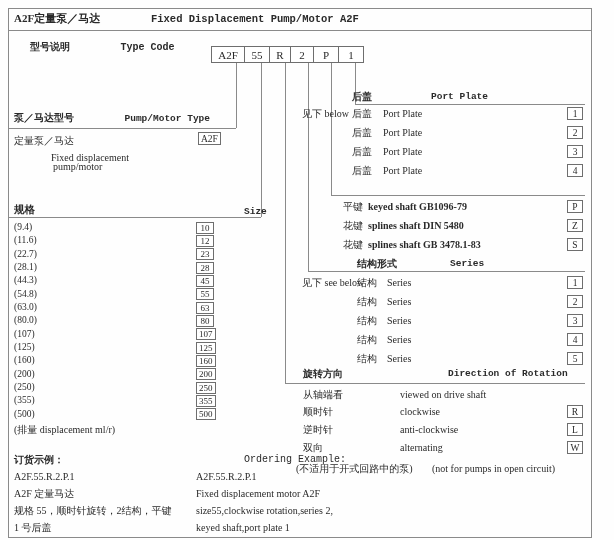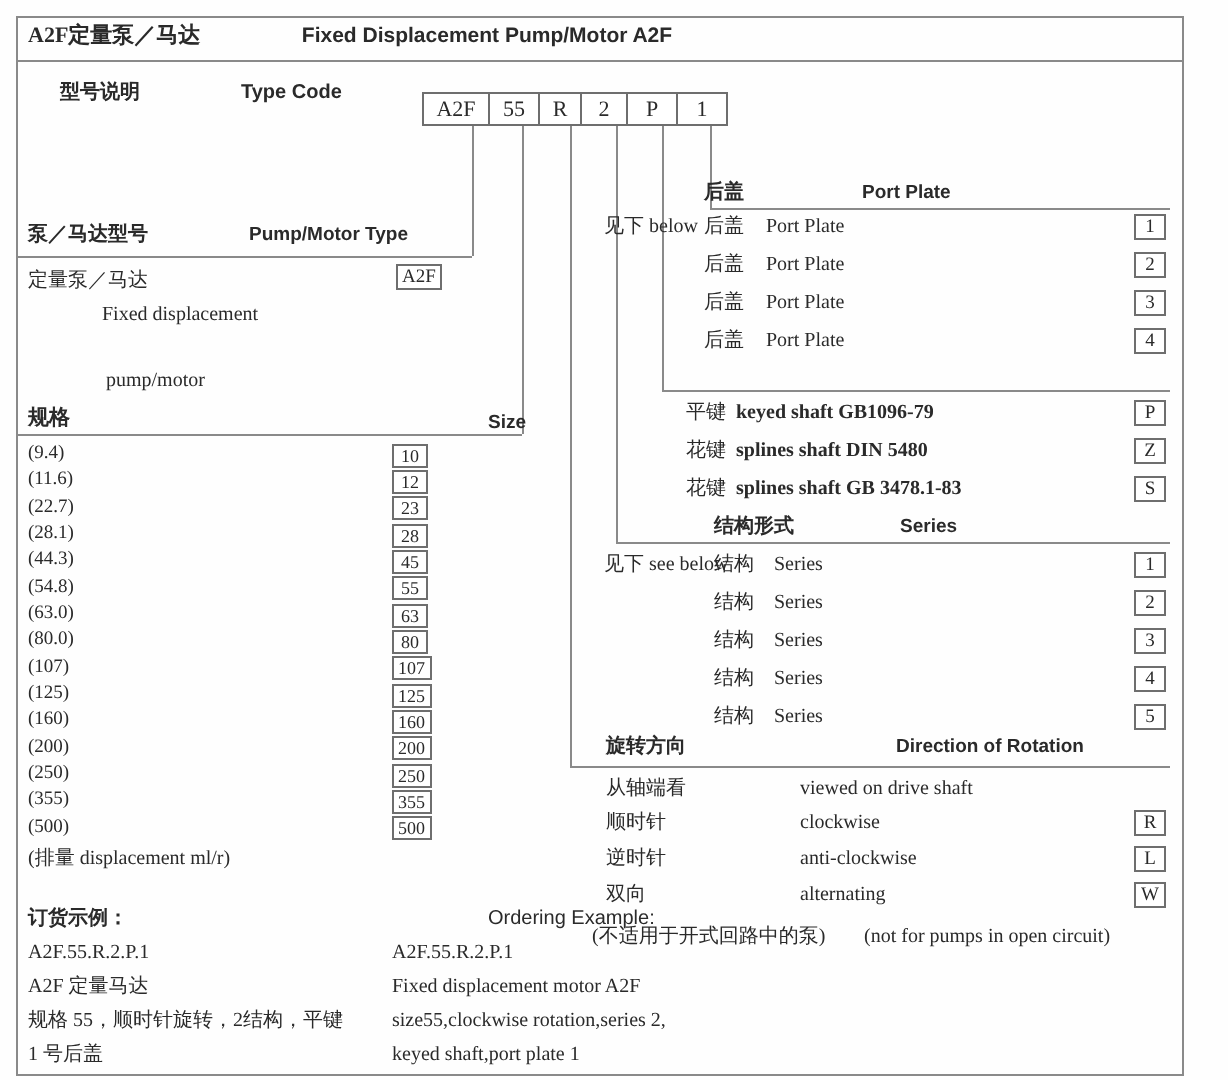--- a/index.html
+++ b/index.html
@@ -6,21 +6,21 @@
   .stage{
     position:relative;width:614px;height:540px;background:#fefefe;
     font-family:"Liberation Serif",serif;color:#2a2a2a;overflow:hidden;
     -webkit-font-smoothing:antialiased;
   }
   .frame{position:absolute;left:8px;top:8px;width:584px;height:530px;
     border:1px solid #8a8a8a;box-sizing:border-box;}
   .hl{position:absolute;height:1px;background:#8a8a8a;}
   .vl{position:absolute;width:1px;background:#8a8a8a;}
   .abs{position:absolute;white-space:nowrap;}
-  .sans{font-family:Liberation Sans, sans-serif;padding-left:48px;}
+  .sans{font-family:Liberation Mono, monospace;padding-left:48px;}
   .b{font-weight:bold;}
   .fs10{font-size:10px;line-height:14px;}
   .fs95{font-size:9.5px;line-height:13px;}
   .title{font-size:11px;line-height:14px;}
   
   .codebar{position:absolute;left:212px;top:46px;display:flex;}
   .tbox{height:17px;line-height:16px;border:1px solid #6e6e6e;margin-left:-1px;
     text-align:center;font-size:11px;box-sizing:border-box;background:#fff;}
   
   .cbox{position:absolute;left:567px;top:0px;min-width:16px;height:13px;line-height:12px;
@@ -85,21 +85,21 @@
   <div class="hl" style="left:9px;top:128px;width:227px;"></div>
   <div class="hl" style="left:9px;top:217px;width:252px;"></div>
 
   <div class="abs fs10" style="left:14px;top:111px;">
     <span class="b">泵／马达型号</span>
     <span class="b sans" style="font-size:9.5px;">Pump/Motor Type</span>
   </div>
   <div class="abs fs10" style="left:14px;top:134px;">定量泵／马达</div>
   <span class="cbox" style="left:198px;top:132px;">A2F</span>
   <div class="abs fs10" style="left:51px;top:151px;">Fixed displacement</div>
-  <div class="abs fs10" style="left:53px;top:184px;">pump/motor</div>
+  <div class="abs fs10" style="left:53px;top:160px;">pump/motor</div>
 
   <div class="abs fs10 b" style="left:14px;top:203px;font-size:10.5px;">规格</div>
   <div class="abs sans b fs95" style="left:196px;top:205px;">Size</div>
 
   <div class="sizerows">
     <div class="size-row"><span>(9.4)</span><span class="sbox">10</span></div>
     <div class="size-row"><span>(11.6)</span><span class="sbox">12</span></div>
     <div class="size-row"><span>(22.7)</span><span class="sbox">23</span></div>
     <div class="size-row"><span>(28.1)</span><span class="sbox">28</span></div>
     <div class="size-row"><span>(44.3)</span><span class="sbox">45</span></div>

